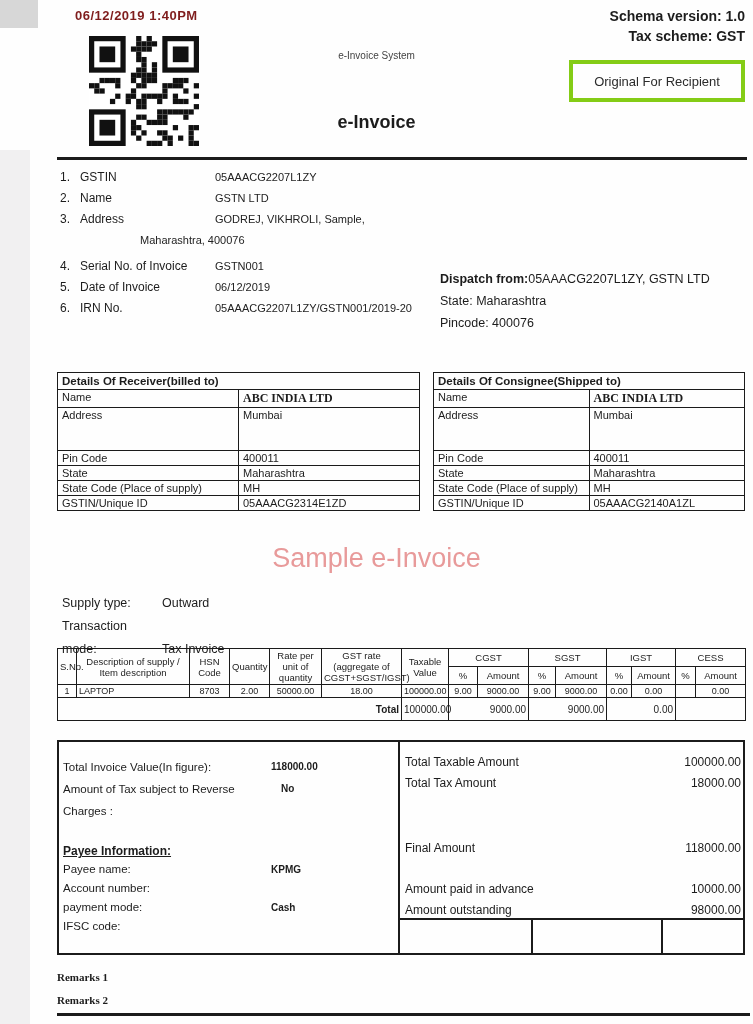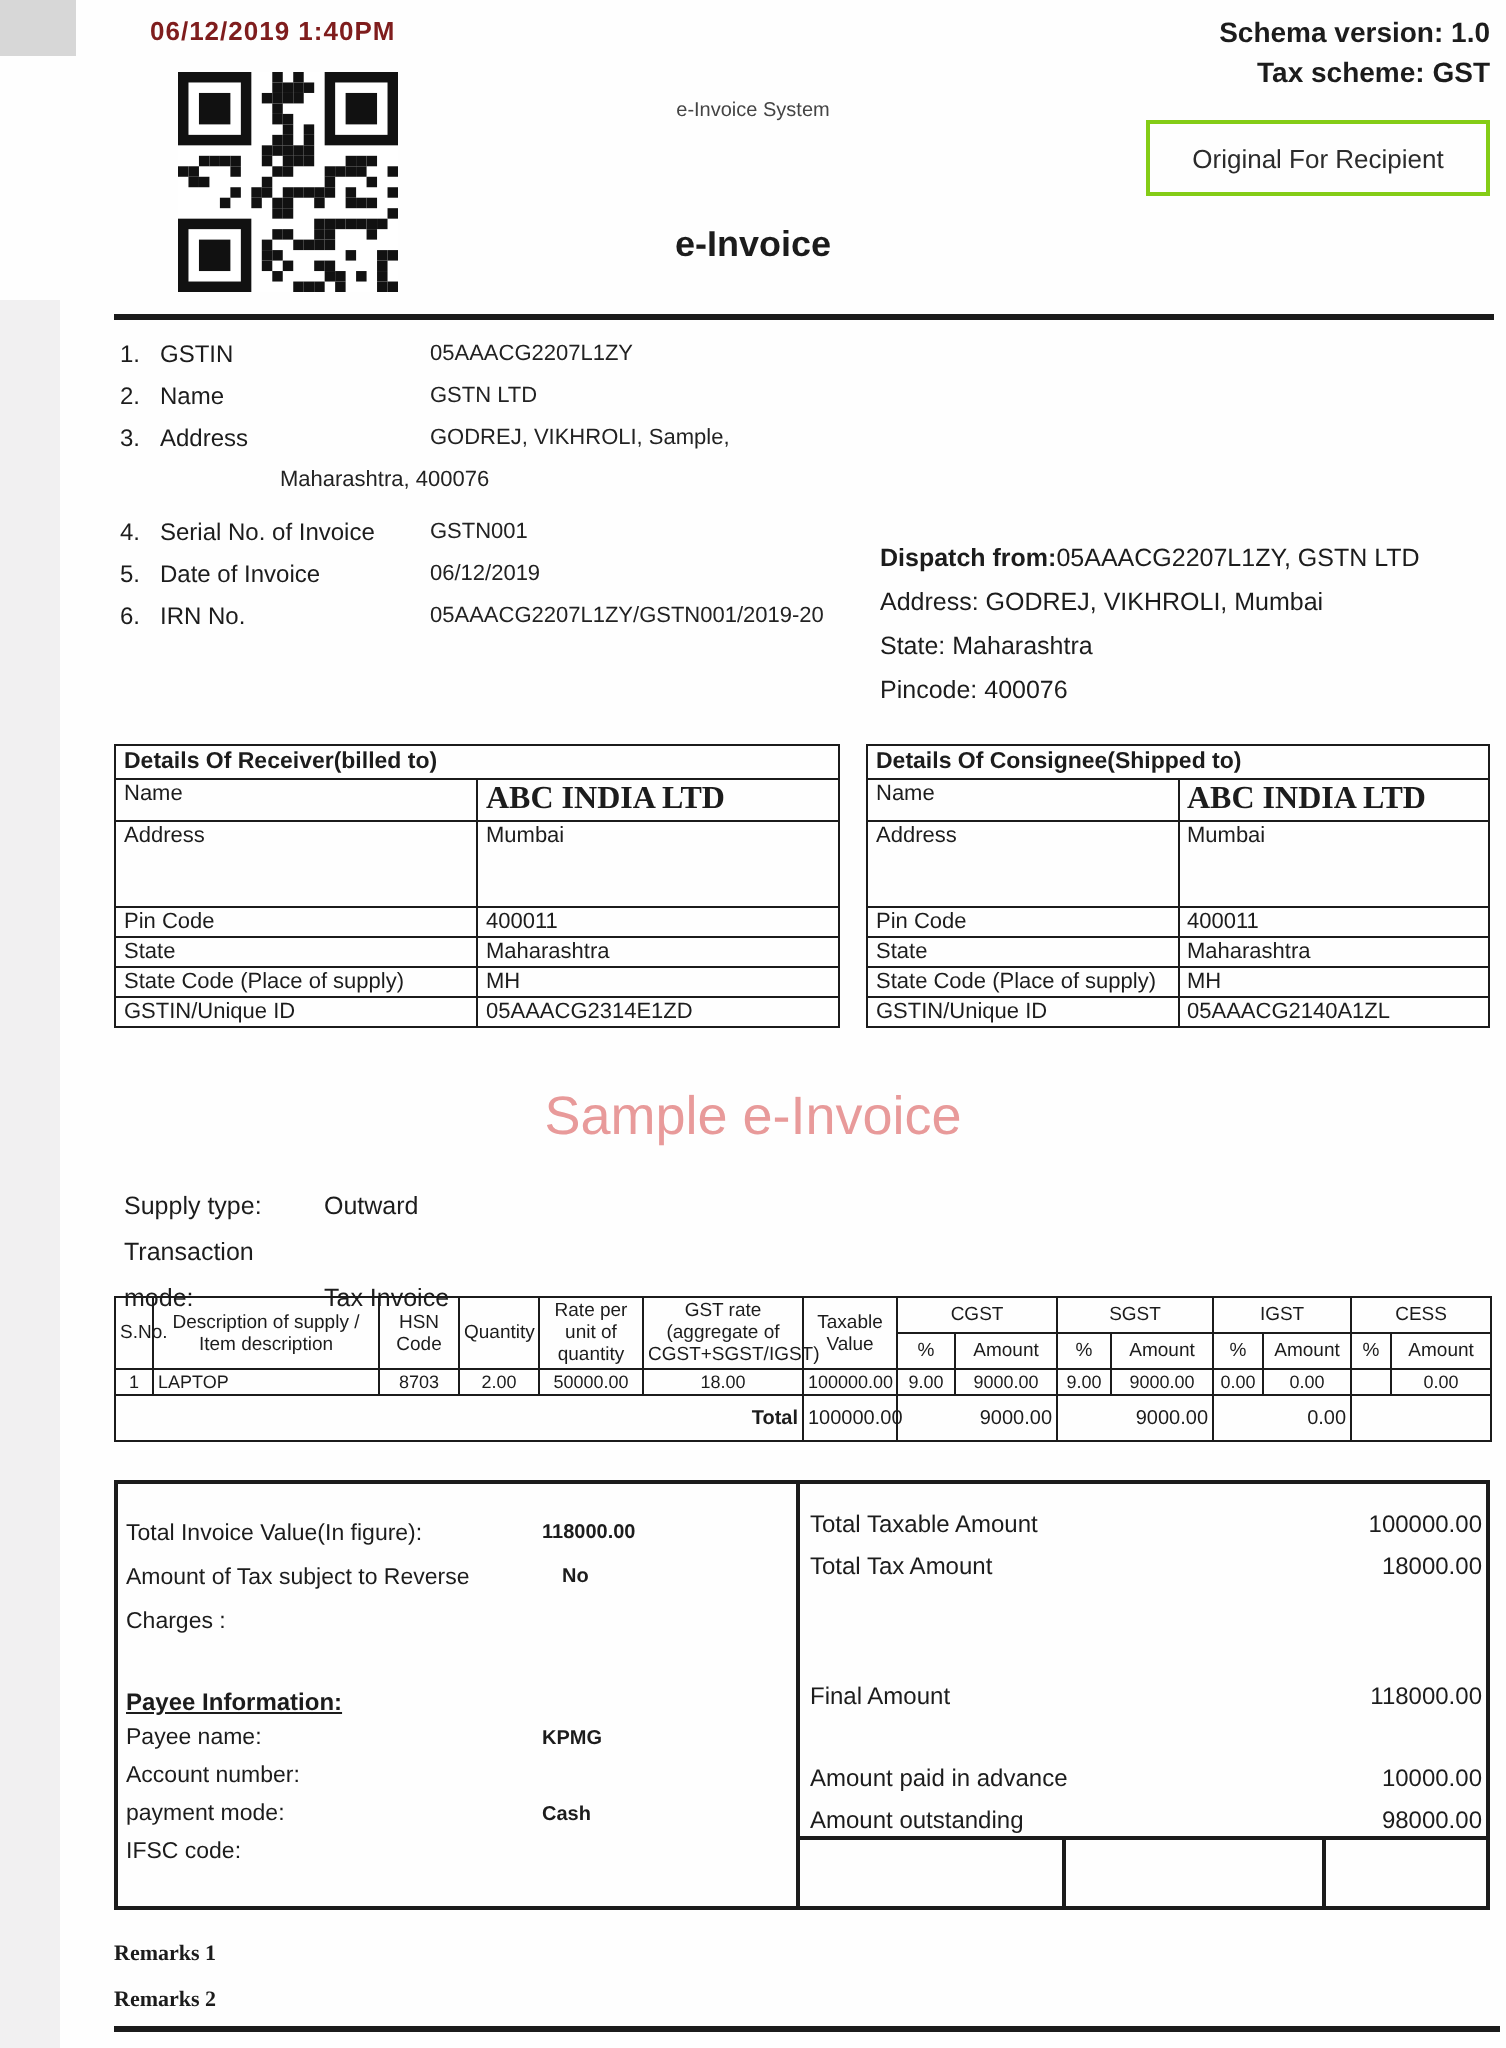--- a/index.html
+++ b/index.html
@@ -8,21 +8,21 @@
     font-family:"Liberation Sans","DejaVu Sans",sans-serif;color:#1c1c1c;
     overflow:hidden;
   }
   .scan-corner{position:absolute;left:0;top:0;width:38px;height:28px;background:#d7d7d7;}
   .scan-strip{position:absolute;left:0;top:150px;width:30px;height:874px;background:#f1f0f1;}
   .abs{position:absolute;}
   .ts{left:75px;top:8px;font-size:13px;font-weight:600;color:#7f1d1d;letter-spacing:.5px;}
   .qr{left:88px;top:36px;width:112px;height:110px;}
   .sys-label{left:0;top:50px;width:753px;text-align:center;font-size:10px;color:#444;}
   .schema{right:8px;top:6px;text-align:right;font-size:14px;font-weight:bold;line-height:20px;}
-  .copybox{right:8px;top:60px;width:168px;height:34px;border:2px solid #84cc16;
+  .copybox{right:8px;top:60px;width:168px;height:34px;border:4px solid #84cc16;
     display:flex;align-items:center;justify-content:center;font-size:13px;color:#2b2b2b;}
   .doc-title{left:0;top:112px;width:753px;text-align:center;font-size:18px;font-weight:bold;}
   .hr-top{left:57px;top:157px;width:690px;height:3px;background:#1b1b1b;}
   .hr-bottom{left:57px;top:1013px;width:693px;height:3px;background:#1b1b1b;}
 
   .seller{left:60px;top:167px;width:380px;font-size:12px;}
   .seller .row{display:flex;line-height:21px;}
   .seller .no{width:20px;}
   .seller .lbl{width:135px;}
   .seller .val{font-size:11px;color:#222;}
@@ -32,21 +32,21 @@
   .dispatch{left:440px;top:268px;width:310px;font-size:12.5px;line-height:22px;}
   .dispatch b{font-weight:bold;}
 
   table.box{border-collapse:collapse;table-layout:fixed;}
   table.box td,table.box th{border:1.5px solid #1b1b1b;font-size:11px;padding:1px 4px;
     vertical-align:top;text-align:left;font-weight:normal;}
   .rt{left:57px;top:372px;width:363px;}
   .ct{left:433px;top:372px;width:312px;}
   .box .title{font-weight:bold;font-size:11.5px;padding:2px 4px;}
   .box .lblcol{width:147px;}
-  .box .namev{font-family:"Liberation Serif","DejaVu Serif",serif;font-weight:bold;font-size:16px;}
+  .box .namev{font-family:"Liberation Serif","DejaVu Serif",serif;font-weight:bold;font-size:12px;}
   .box .addrrow td{height:40px;}
 
   .watermark{left:0;top:543px;width:753px;text-align:center;font-size:27px;}
   .supply{left:62px;top:592px;font-size:12.5px;line-height:23px;}
   .supply .l{display:inline-block;width:100px;}
 
   .items{left:57px;top:648px;width:688px;}
   table.items-t{border-collapse:collapse;table-layout:fixed;width:688px;}
   table.items-t th,table.items-t td{border:1.5px solid #1b1b1b;font-size:9px;padding:1px 2px;
     text-align:center;vertical-align:middle;font-weight:normal;}
@@ -235,21 +235,20 @@
       </div>
     <div class="row">
         <span class="no">6.</span>
         <span class="lbl">IRN No.</span>
         <span class="val">05AAACG2207L1ZY/GSTN001/2019-20</span>
       </div>
   </div>
 
   <div class="abs dispatch">
     <div><b>Dispatch from:</b><span>05AAACG2207L1ZY, GSTN LTD</span></div>
-    <div>Address: GODREJ, VIKHROLI, Mumbai</div>
     <div>State: Maharashtra</div>
     <div>Pincode: 400076</div>
   </div>
 
   <table class="box abs rt">
     <tbody>
         <tr>
           <td class="title" colspan="2">Details Of Receiver(billed to)</td>
         </tr>
     <tr>

